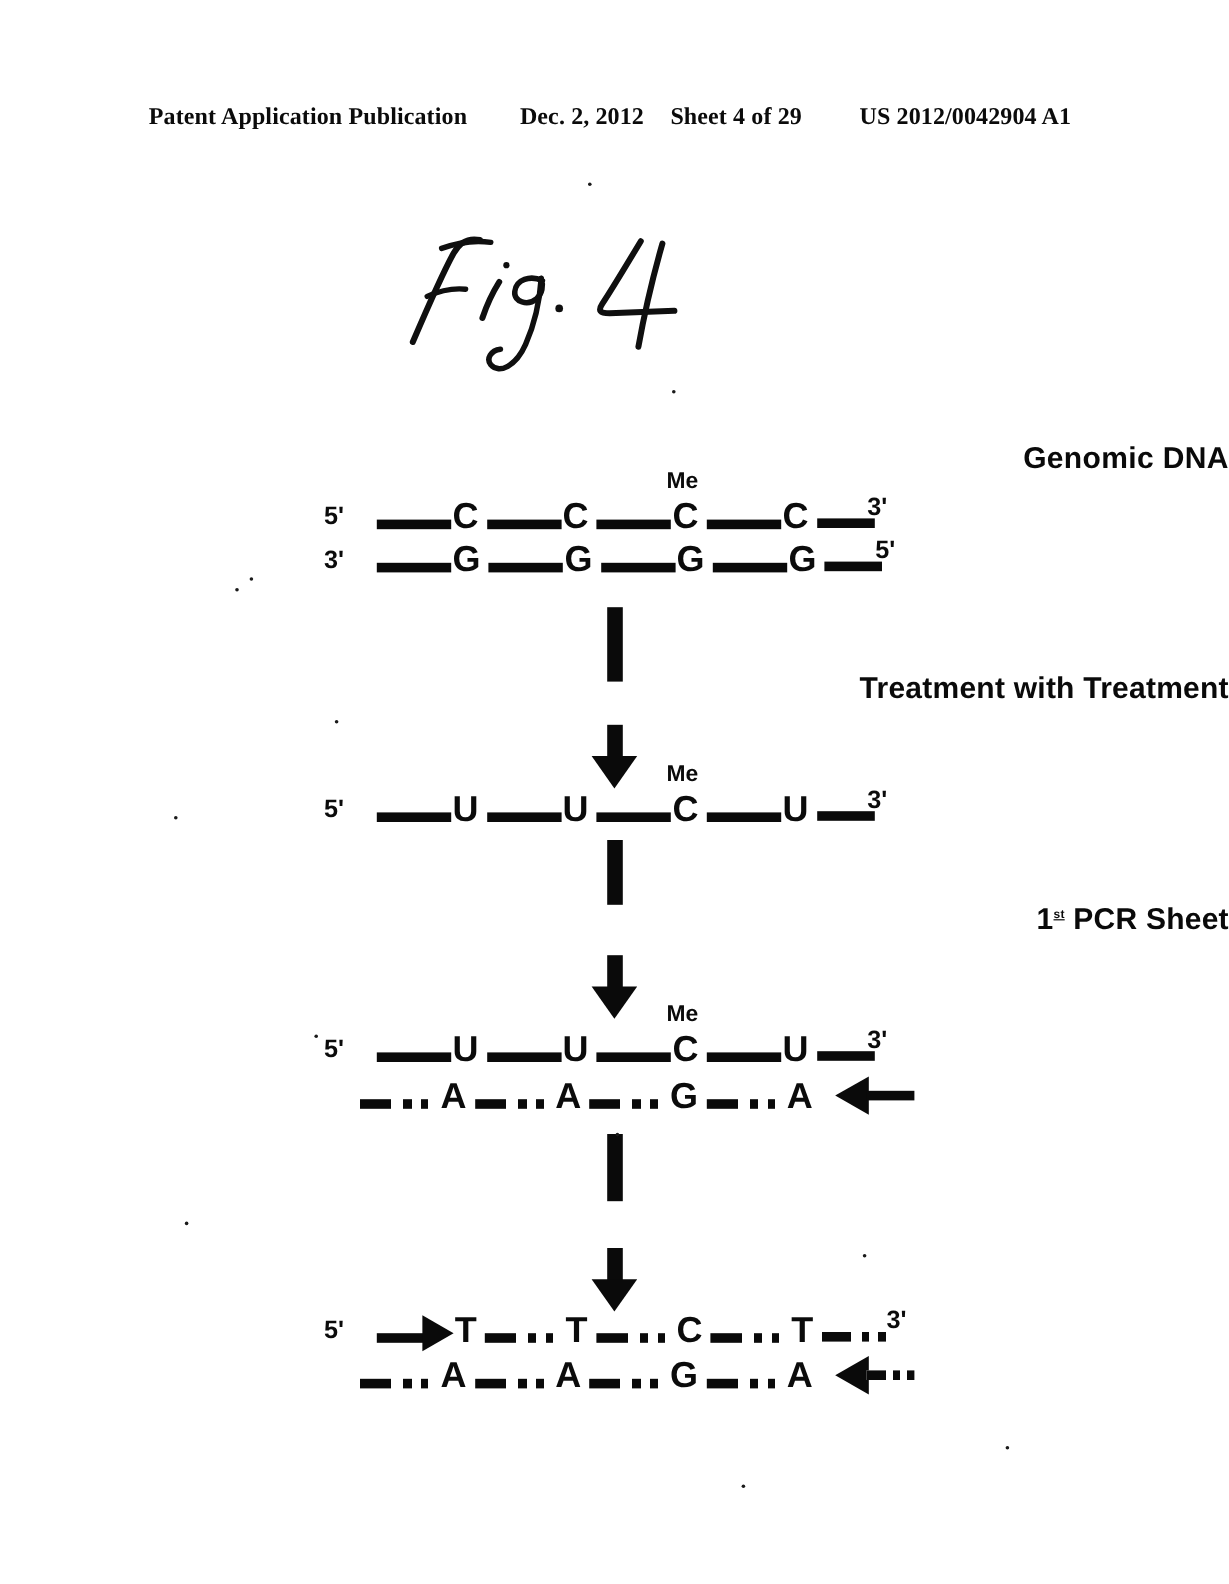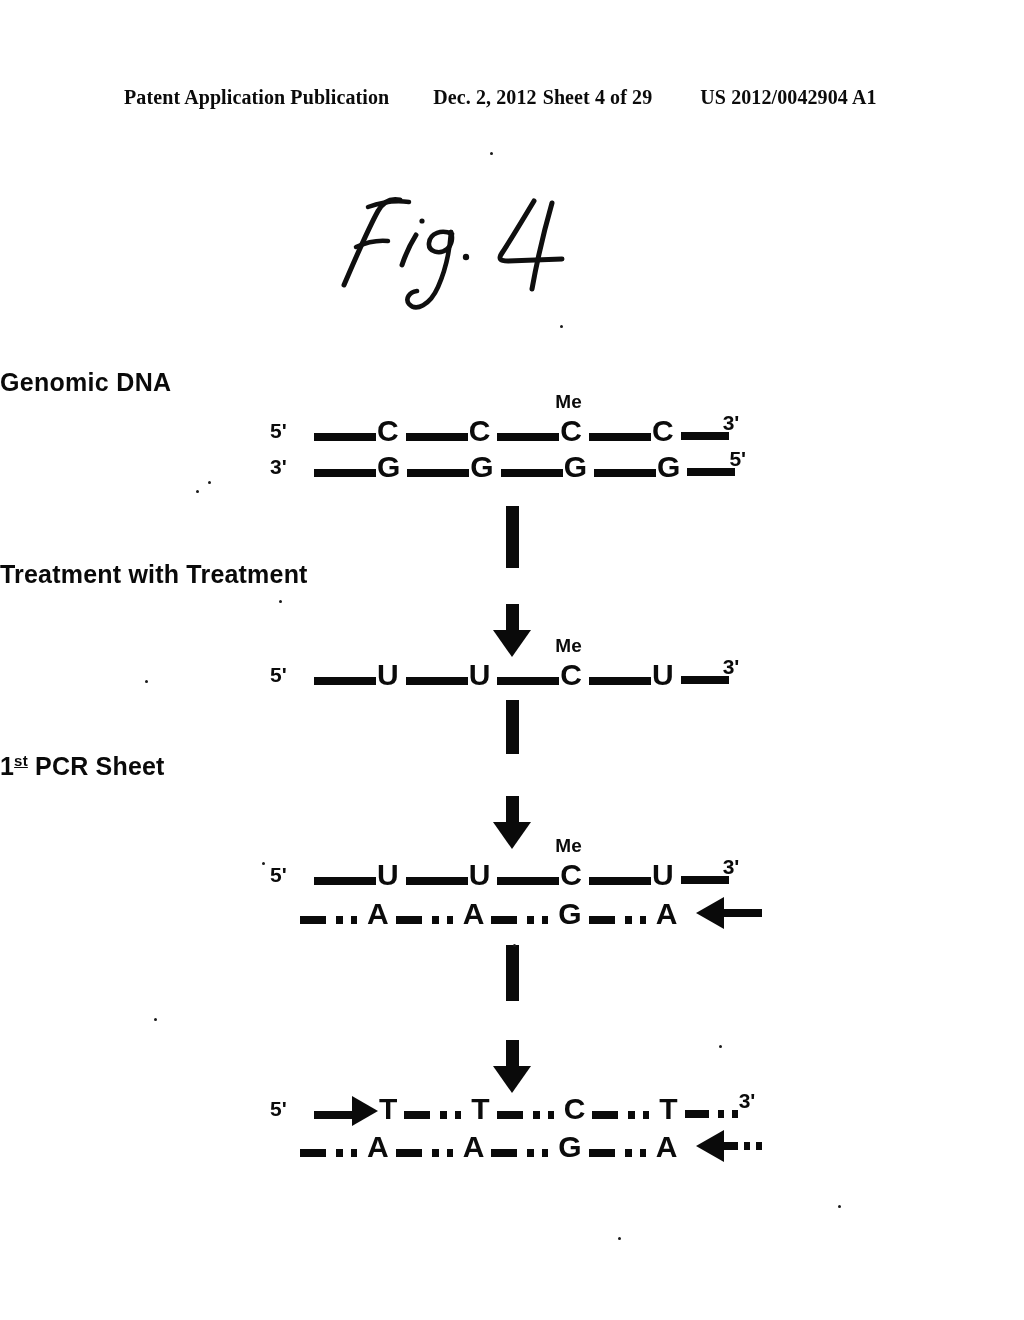--- a/index.html
+++ b/index.html
@@ -25,21 +25,21 @@
     display: flex;
     align-items: baseline;
     font-family: "Liberation Serif", serif;
     font-weight: bold;
     font-size: 20px;
     letter-spacing: 0.1px;
     white-space: nowrap;
   }
   .hdr-pub   { }
   .hdr-date  { margin-left: 44px; }
-  .hdr-sheet { margin-left: 6px; }
+  .hdr-sheet { margin-left: 22px; }
   .hdr-num   { margin-left: 48px; }
 
   
   .fig-label {
     position: absolute;
     left: 330px;
     top: 185px;
     width: 260px;
     height: 125px;
   }
@@ -50,37 +50,37 @@
     position: absolute;
     left: 0;
     top: 0;
     width: 1024px;
     height: 1320px;
   }
 
   .center-text {
     position: absolute;
     width: 100%;
-    text-align: left;
+    text-align: right;
     font-family: "Liberation Sans", sans-serif;
     font-weight: bold;
     color: #0a0a0a;
   }
 
   .section-title {
     font-size: 25px;
     letter-spacing: 0.3px;
   }
 
   .step-label {
     font-size: 25px;
     letter-spacing: 0.2px;
   }
   .step-label sup {
-    font-size: 15px;
+    font-size: 10px;
     vertical-align: super;
     line-height: 0;
     text-decoration: underline;
   }
 
   
   .strand-row {
     position: absolute;
     display: flex;
     align-items: center;

